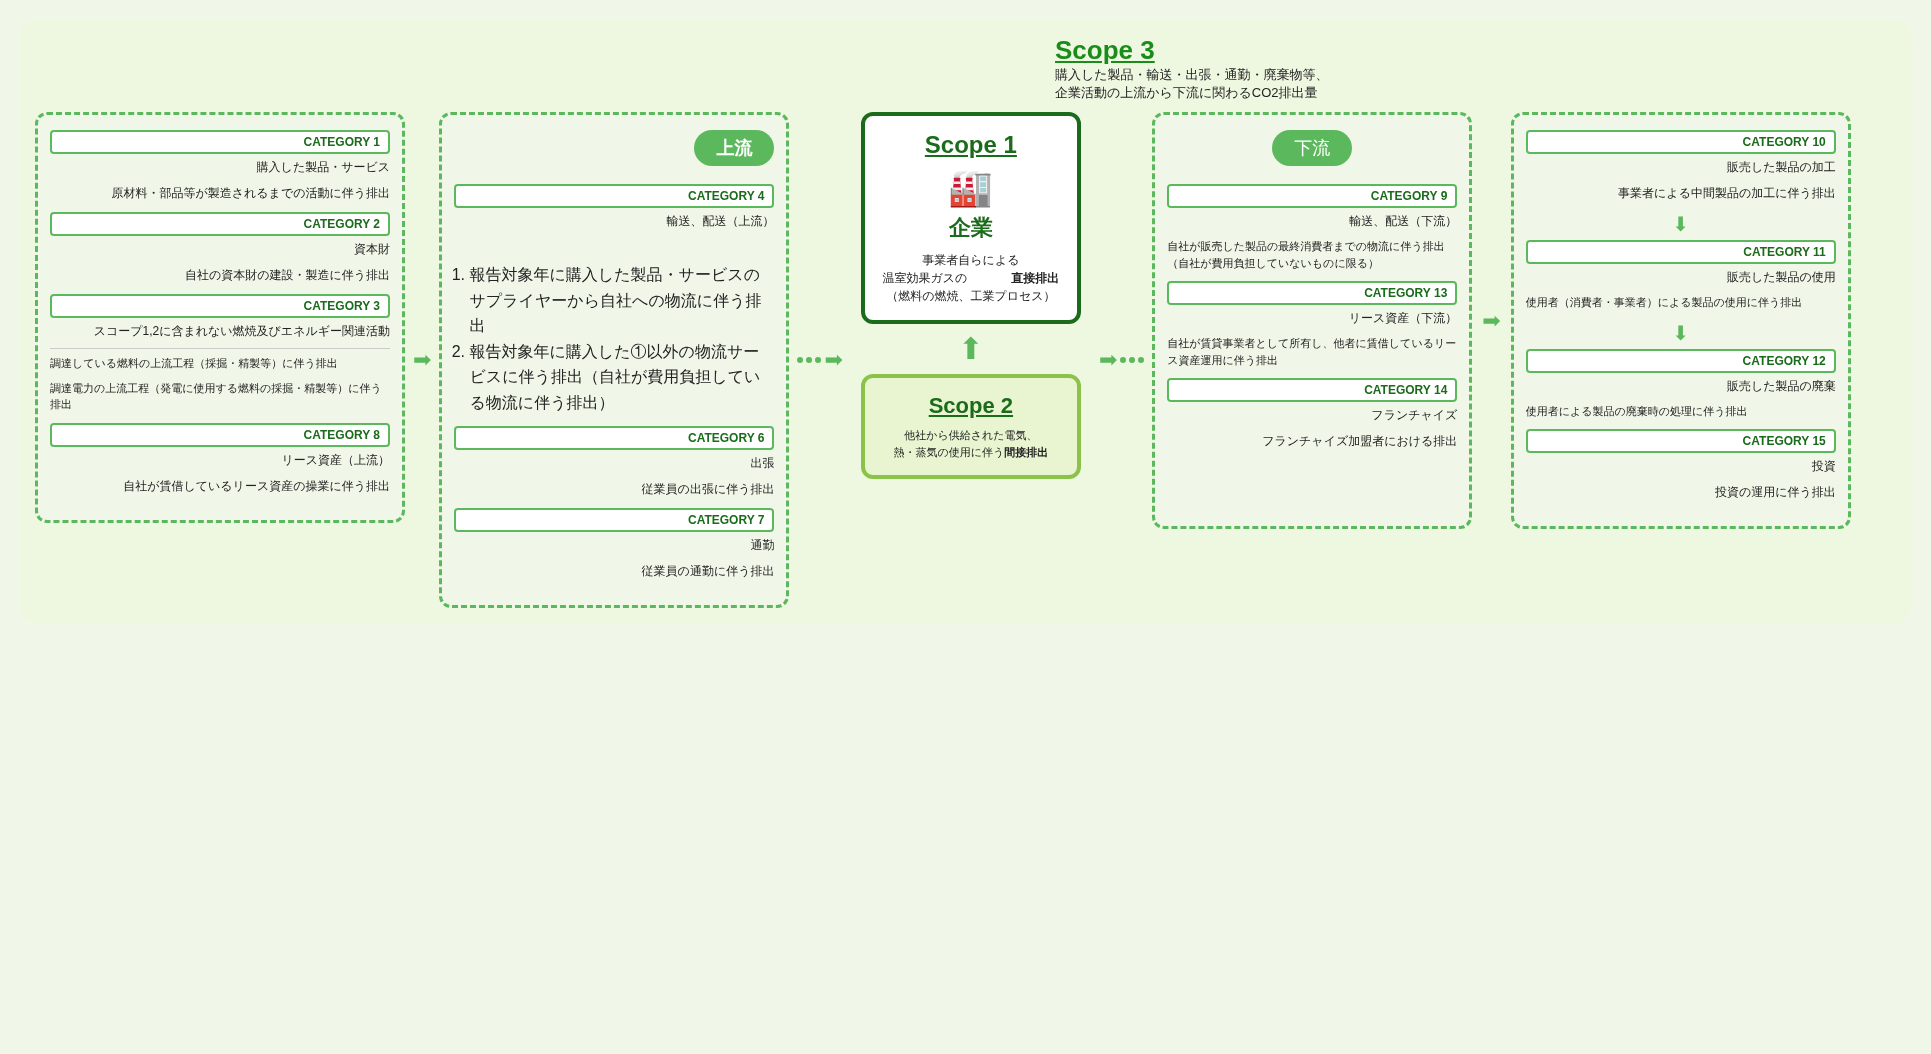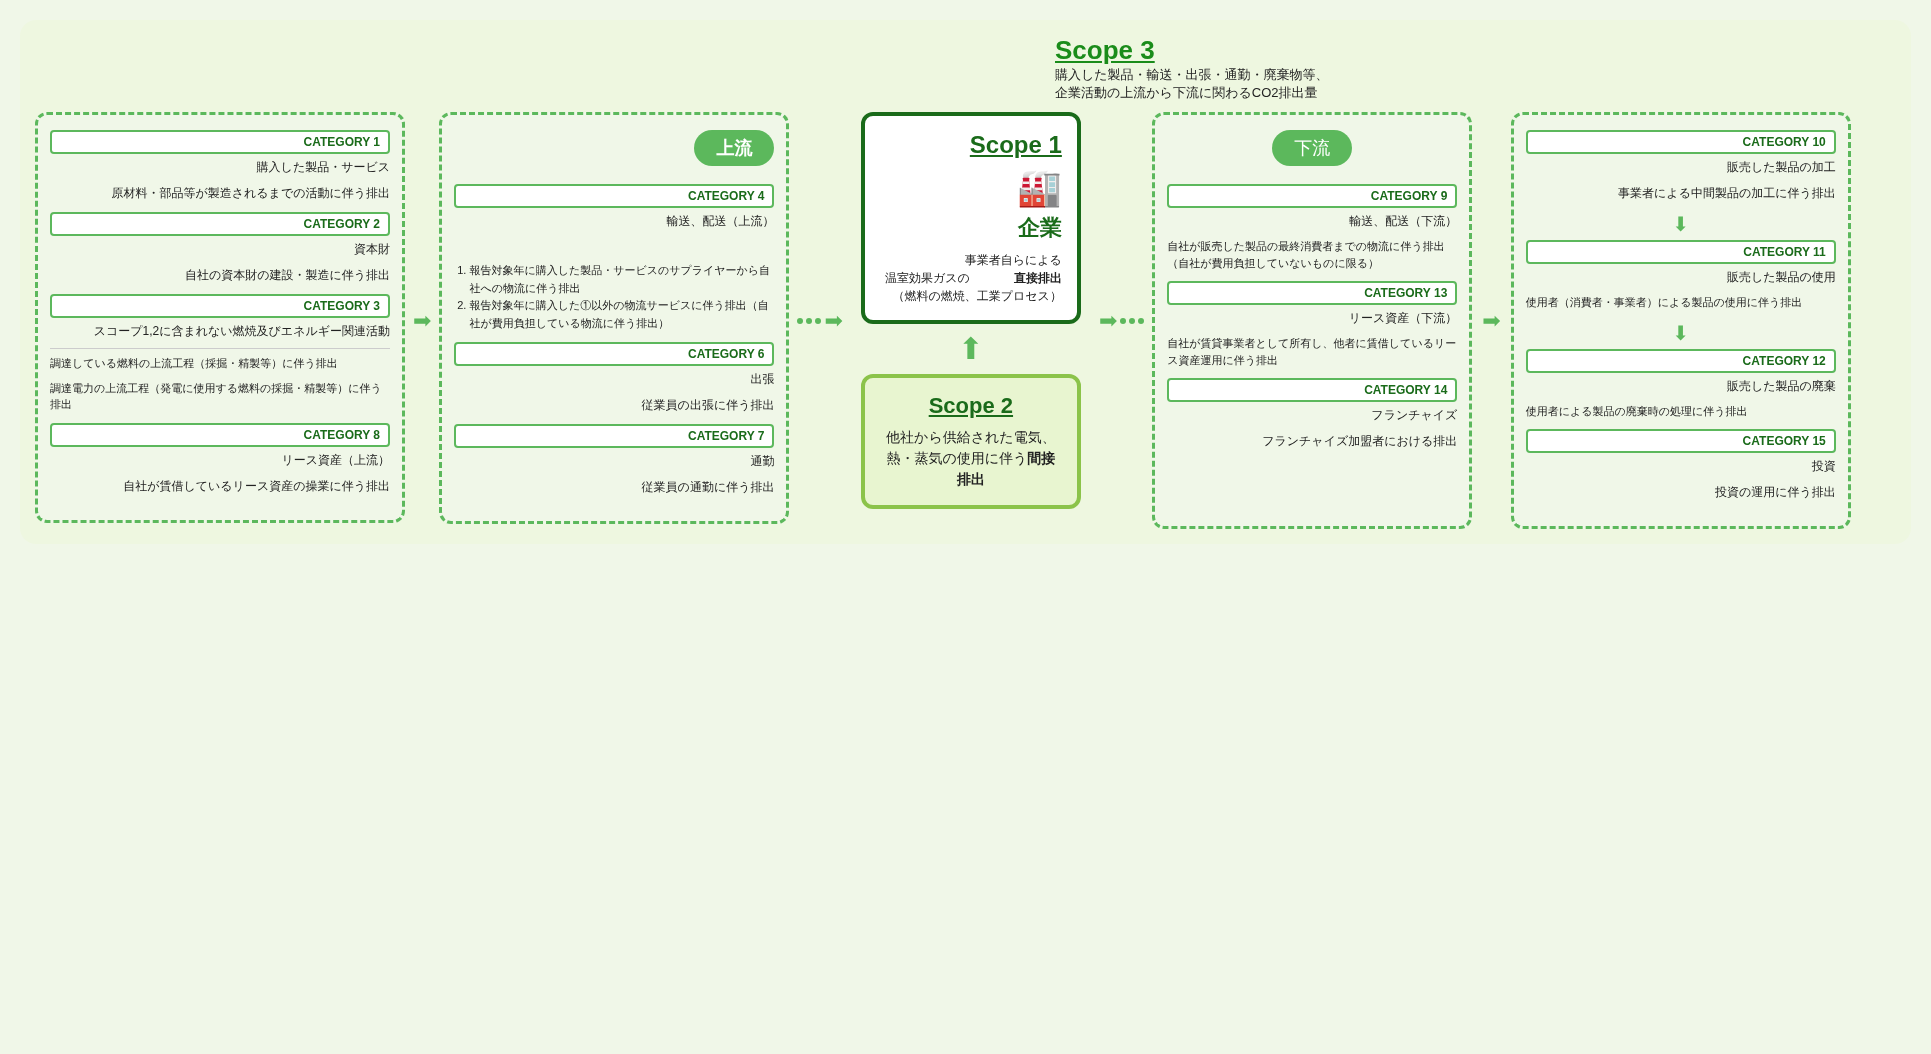--- a/index.html
+++ b/index.html
@@ -90,21 +90,21 @@
 
     .desc-text-sm {
       font-size: 11px;
       color: #222;
       line-height: 1.5;
       margin-bottom: 8px;
     }
 
     .numbered-list {
       padding-left: 15px;
-      font-size: 11px;
+      font-size: 16px;
       color: #222;
       line-height: 1.6;
       margin-bottom: 8px;
       margin-top: 32px;
     }
 
     
     .badge-upstream {
       display: inline-block;
       background: #5cb85c;
@@ -126,21 +126,21 @@
       margin-bottom: 10px;
     }
 
     
     .scope1-box {
       border: 4px solid #1a6b1a;
       border-radius: 12px;
       background: white;
       padding: 15px;
       width: 220px;
-      text-align: right;
+      text-align: center;
     }
     .scope1-title {
       font-size: 24px;
       font-weight: bold;
       color: #1a6b1a;
       text-decoration: underline;
       margin-bottom: 8px;
     }
     .scope1-icon {
       font-size: 36px;
@@ -167,21 +167,21 @@
       text-align: center;
     }
     .scope2-title {
       font-size: 22px;
       font-weight: bold;
       color: #1a6b1a;
       text-decoration: underline;
       margin-bottom: 8px;
     }
     .scope2-desc {
-      font-size: 14px;
+      font-size: 11px;
       color: #222;
       line-height: 1.5;
     }
 
     .arrow-up {
       font-size: 30px;
       color: #5cb85c;
       text-align: center;
       line-height: 1;
     }

